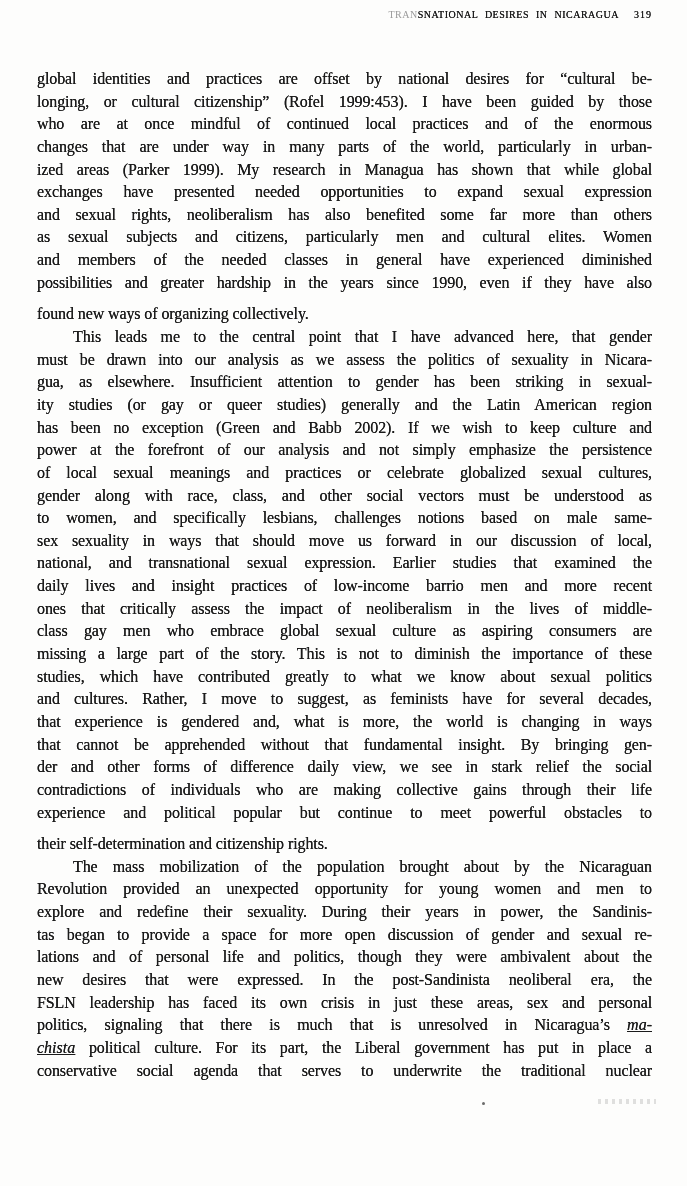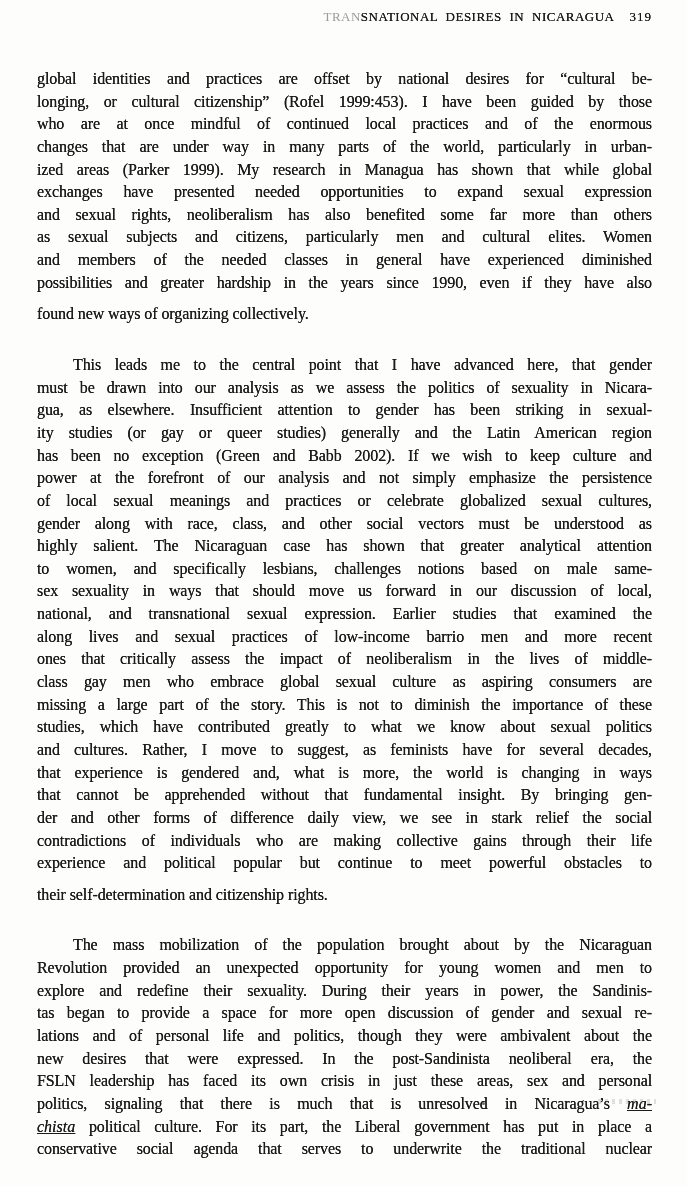--- a/index.html
+++ b/index.html
@@ -18,21 +18,21 @@
     width:687px;height:1186px;
     background:var(--paper);
     overflow:hidden;
     color:var(--ink);
   }
   
   .running-head{
     position:absolute;
     left:37px;top:9px;width:615px;
     text-align:right;
-    font-size:13px;
+    font-size:10px;
     letter-spacing:0.5px;
     word-spacing:4px;
     white-space:nowrap;
     color:var(--ink);
     text-shadow:0 0 0.35px currentColor;
   }
   .rh-faded{
     color:var(--faded);
     text-shadow:none;
     filter:blur(0.4px);
@@ -55,21 +55,20 @@
     text-align:justify;
     text-align-last:justify;
     height:22.65px;
   }
   .line.flush{
     text-align-last:left;
     margin-top:9px;
   }
   .line.indent{
     padding-left:36px;
-    margin-top:28px;
   }
   .line i{
     font-style:italic;
     letter-spacing:0;
     text-decoration:underline;
   }
   
   .speck-dot{
     position:absolute;
     left:482px;top:1102px;
@@ -112,25 +111,24 @@
       </div>
       <div>
         <div class="line indent"><span>This leads me to the central point that I have advanced here, that gender</span></div>
         <div class="line"><span>must be drawn into our analysis as we assess the politics of sexuality in Nicara-</span></div>
         <div class="line"><span>gua, as elsewhere. Insufficient attention to gender has been striking in sexual-</span></div>
         <div class="line"><span>ity studies (or gay or queer studies) generally and the Latin American region</span></div>
         <div class="line"><span>has been no exception (Green and Babb 2002). If we wish to keep culture and</span></div>
         <div class="line"><span>power at the forefront of our analysis and not simply emphasize the persistence</span></div>
         <div class="line"><span>of local sexual meanings and practices or celebrate globalized sexual cultures,</span></div>
         <div class="line"><span>gender along with race, class, and other social vectors must be understood as</span></div>
-        <div class="line"><span>highly salient. The Nicaraguan case has shown that greater analytical attention</span></div>
         <div class="line"><span>to women, and specifically lesbians, challenges notions based on male same-</span></div>
         <div class="line"><span>sex sexuality in ways that should move us forward in our discussion of local,</span></div>
         <div class="line"><span>national, and transnational sexual expression. Earlier studies that examined the</span></div>
-        <div class="line"><span>along lives and sexual practices of low-income barrio men and more recent</span></div>
+        <div class="line"><span>daily lives and insight practices of low-income barrio men and more recent</span></div>
         <div class="line"><span>ones that critically assess the impact of neoliberalism in the lives of middle-</span></div>
         <div class="line"><span>class gay men who embrace global sexual culture as aspiring consumers are</span></div>
         <div class="line"><span>missing a large part of the story. This is not to diminish the importance of these</span></div>
         <div class="line"><span>studies, which have contributed greatly to what we know about sexual politics</span></div>
         <div class="line"><span>and cultures. Rather, I move to suggest, as feminists have for several decades,</span></div>
         <div class="line"><span>that experience is gendered and, what is more, the world is changing in ways</span></div>
         <div class="line"><span>that cannot be apprehended without that fundamental insight. By bringing gen-</span></div>
         <div class="line"><span>der and other forms of difference daily view, we see in stark relief the social</span></div>
         <div class="line"><span>contradictions of individuals who are making collective gains through their life</span></div>
         <div class="line"><span>experience and political popular but continue to meet powerful obstacles to</span></div>

